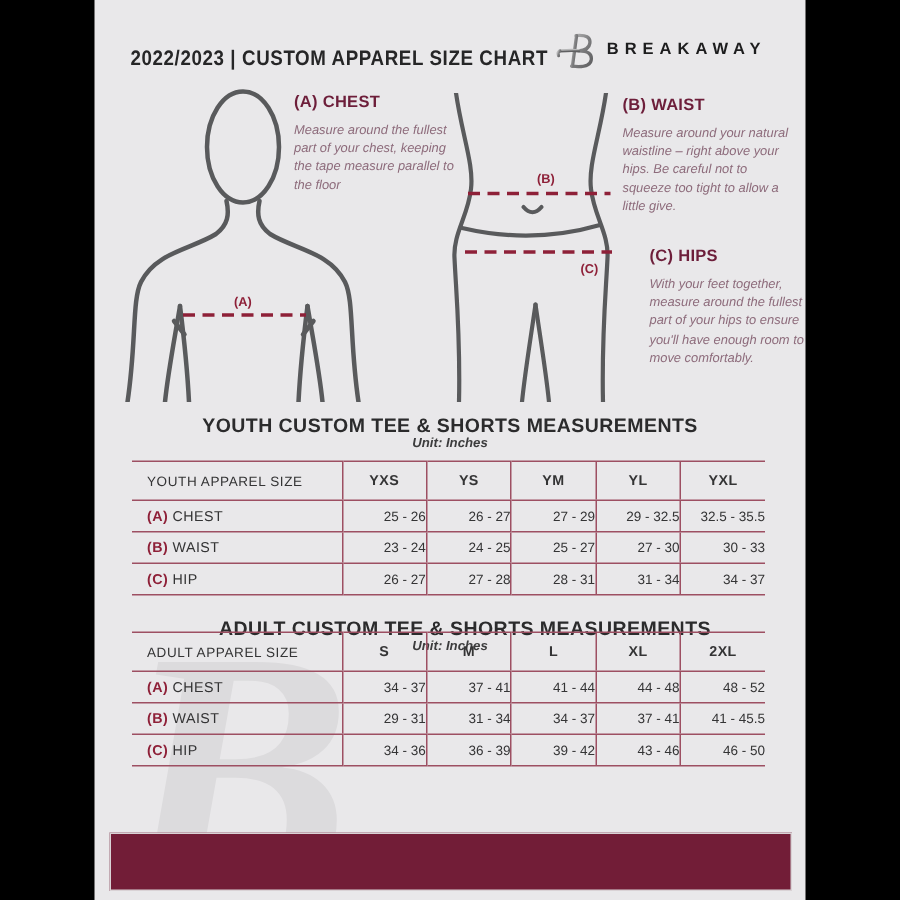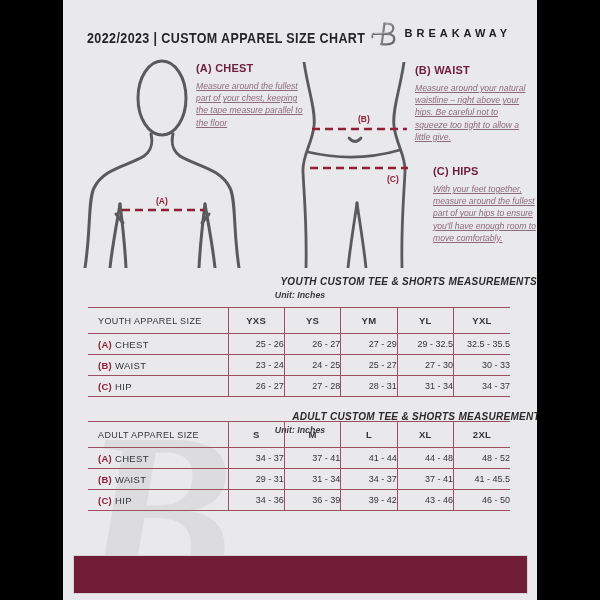--- a/index.html
+++ b/index.html
@@ -18,25 +18,25 @@
        display:flex;align-items:flex-end;justify-content:space-between;}
   .hdr-title{font-weight:bold;font-size:12.5px;letter-spacing:.4px;color:#262627;
              transform:scaleY(1.12);transform-origin:left center;white-space:nowrap;}
   .brandbox{display:flex;align-items:center;gap:9px;}
   .brand{font-weight:bold;font-size:11px;letter-spacing:4px;color:#1d1d1e;}
 
   
   .fig{position:absolute;z-index:1;}
   .guide{position:absolute;z-index:2;width:112px;}
   .guide h3{margin:0 0 6px 0;font-size:11px;font-weight:bold;color:#6d1e3a;letter-spacing:.2px;}
-  .guide p{margin:0;font-size:8.6px;font-style:italic;color:#8d6b7b;line-height:1.42;text-decoration:underline;}
-
-  
-  .sec-title{position:absolute;left:0;width:100%;text-align:right;z-index:2;
-             font-size:10px;font-weight:bold;color:#2b2b2c;letter-spacing:.3px;font-style:italic;}
+  .guide p{margin:0;font-size:8.6px;font-style:italic;color:#8d6b7b;line-height:1.42;}
+
+  
+  .sec-title{position:absolute;left:0;width:100%;text-align:center;z-index:2;
+             font-size:13px;font-weight:bold;color:#2b2b2c;letter-spacing:.3px;}
   .sec-unit{position:absolute;left:0;width:100%;text-align:center;z-index:2;
             font-size:8.8px;font-style:italic;font-weight:bold;color:#3c3c3d;}
 
   
   .tblwrap{position:absolute;left:25px;width:422px;z-index:2;}
   table{border-collapse:collapse;table-layout:fixed;width:422px;background:transparent;}
   col.c0{width:140px;}
   th,td{border-top:1.5px solid #9d4f62;border-bottom:1.5px solid #9d4f62;
         padding:0;font-size:9px;color:#343435;text-align:center;vertical-align:middle;}
   th+th,td+td{border-left:1.5px solid #9d4f62;margin-top:24px;}

